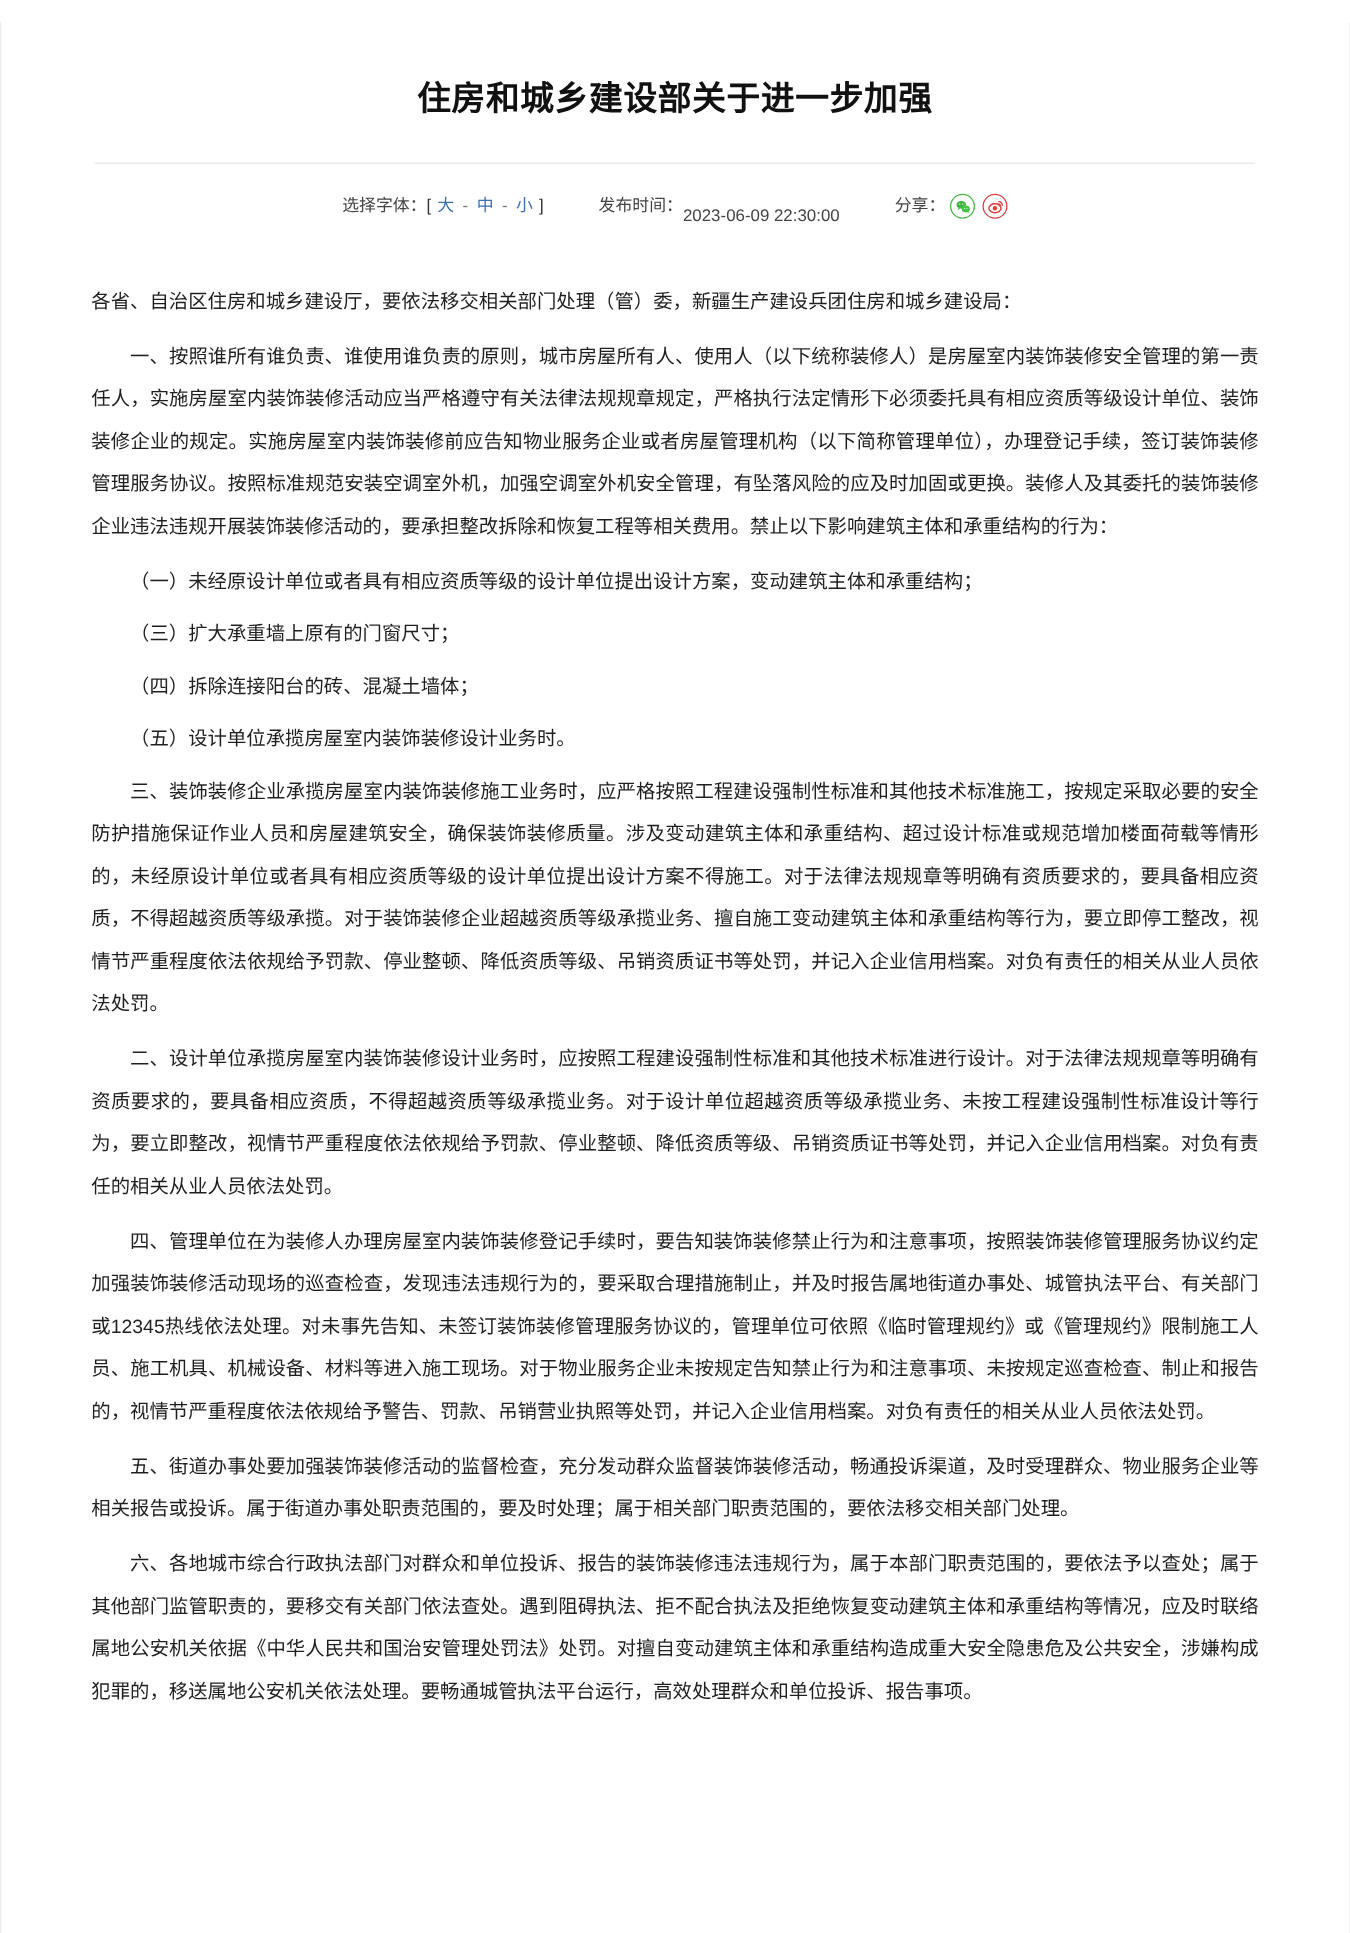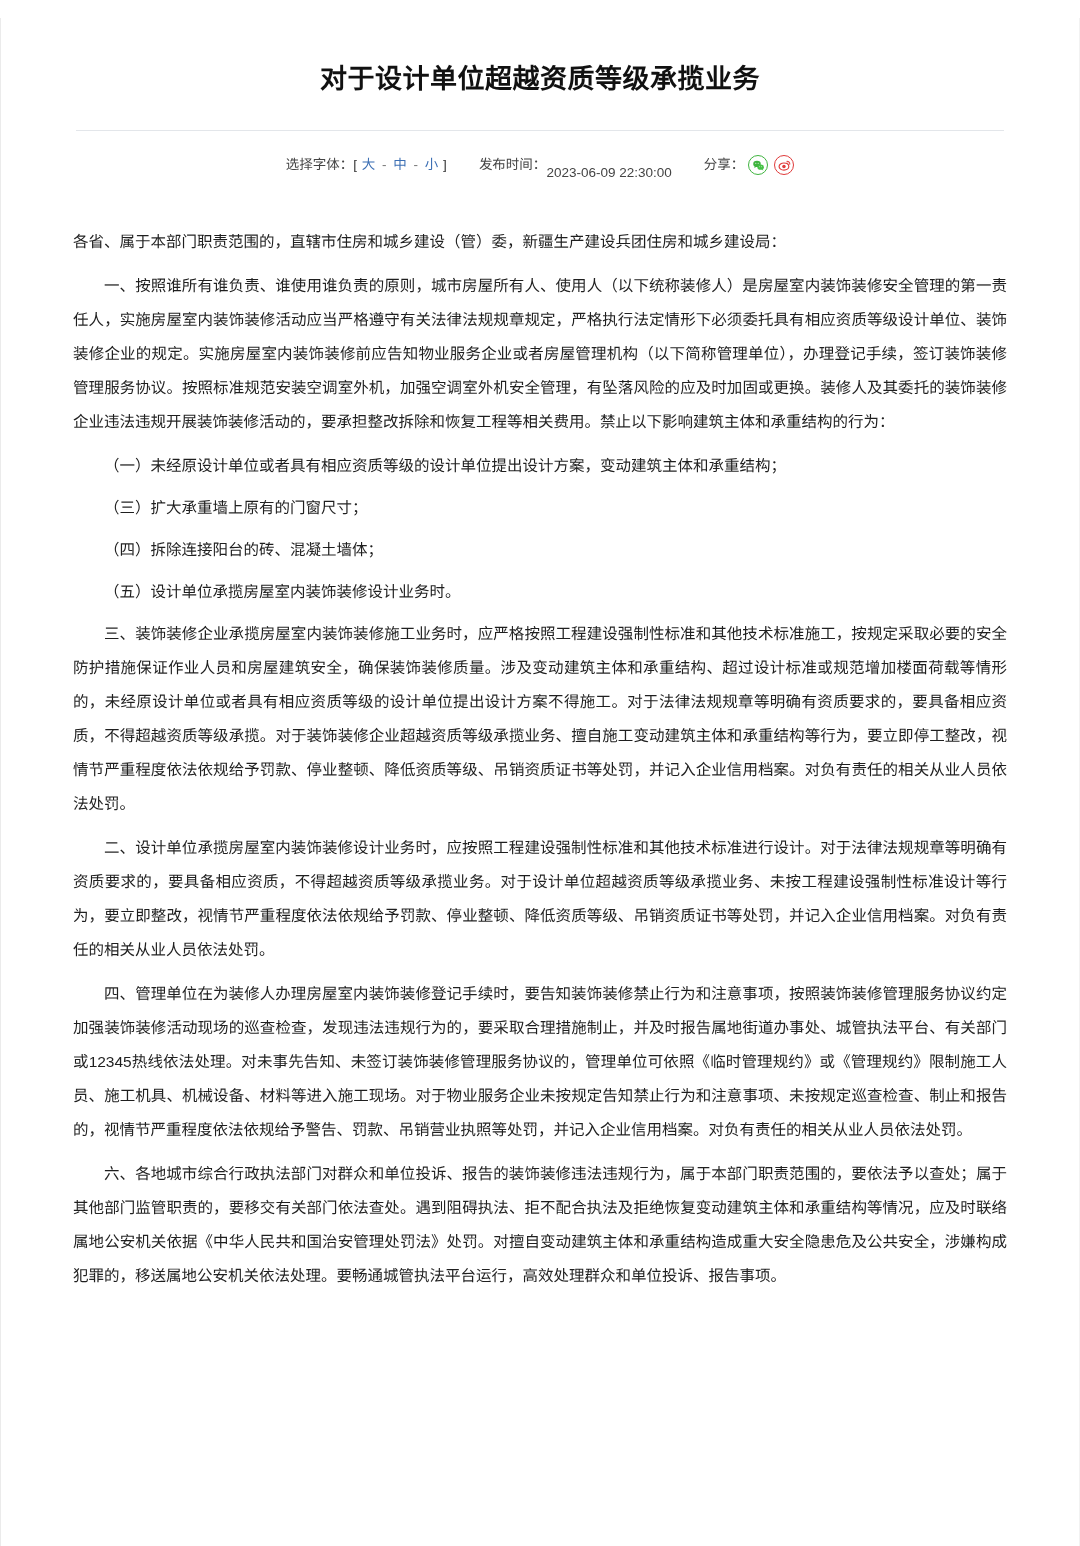--- a/index.html
+++ b/index.html
@@ -43,21 +43,21 @@
     height: 1px;
     background: #e3e6ea;
     margin: 30px 75px 0 75px;
   }
 
   
   .meta-bar {
     display: flex;
     justify-content: center;
     align-items: center;
-    gap: 32px;
+    gap: 44px;
     font-size: 13.5px;
     color: #444444;
     padding: 16px 0 0 0;
     line-height: 20px;
   }
   .meta-group { display: flex; align-items: center; white-space: nowrap; }
   .meta-label { color: #444444; }
   .font-picker { color: #333333; text-align: center; }
   .font-opt {
     color: #3c6fb4;
@@ -97,21 +97,21 @@
     text-indent: 2em;
     margin-bottom: 8px;
   }
 </style>
 </head>
 <body>
 
 <div class="page">
 
   <h1 class="doc-title">
-    <span class="line">对于设计单位超越资质等级承揽业务</span>
+    <span class="line">住房和城乡建设部关于进一步加强</span>
   </h1>
 
   <div class="title-divider"></div>
 
   <div class="meta-bar">
 
     <div class="meta-group">
       <span class="meta-label">选择字体：</span>
       <span class="font-picker">
         <span>[</span>
@@ -152,28 +152,29 @@
             <path d="M16.6 7.4c1.4 0 2.4 1.1 2.3 2.4" fill="none" stroke="#e03a3a" stroke-width="1.7" stroke-linecap="round"></path>
           </svg>
         </span>
       </span>
     </div>
 
   </div>
 
   <div class="doc-body">
 
-    <p class="para no-indent">各省、属于本部门职责范围的，直辖市住房和城乡建设（管）委，新疆生产建设兵团住房和城乡建设局：</p>
+    <p class="para no-indent">各省、自治区住房和城乡建设厅，要依法移交相关部门处理（管）委，新疆生产建设兵团住房和城乡建设局：</p>
 
     <p class="para">一、按照谁所有谁负责、谁使用谁负责的原则，城市房屋所有人、使用人（以下统称装修人）是房屋室内装饰装修安全管理的第一责任人，实施房屋室内装饰装修活动应当严格遵守有关法律法规规章规定，严格执行法定情形下必须委托具有相应资质等级设计单位、装饰装修企业的规定。实施房屋室内装饰装修前应告知物业服务企业或者房屋管理机构（以下简称管理单位），办理登记手续，签订装饰装修管理服务协议。按照标准规范安装空调室外机，加强空调室外机安全管理，有坠落风险的应及时加固或更换。装修人及其委托的装饰装修企业违法违规开展装饰装修活动的，要承担整改拆除和恢复工程等相关费用。禁止以下影响建筑主体和承重结构的行为：</p>
     <p class="para sub-item">（一）未经原设计单位或者具有相应资质等级的设计单位提出设计方案，变动建筑主体和承重结构；</p>
     <p class="para sub-item">（三）扩大承重墙上原有的门窗尺寸；</p>
     <p class="para sub-item">（四）拆除连接阳台的砖、混凝土墙体；</p>
     <p class="para sub-item">（五）设计单位承揽房屋室内装饰装修设计业务时。</p>
 
     <p class="para">三、装饰装修企业承揽房屋室内装饰装修施工业务时，应严格按照工程建设强制性标准和其他技术标准施工，按规定采取必要的安全防护措施保证作业人员和房屋建筑安全，确保装饰装修质量。涉及变动建筑主体和承重结构、超过设计标准或规范增加楼面荷载等情形的，未经原设计单位或者具有相应资质等级的设计单位提出设计方案不得施工。对于法律法规规章等明确有资质要求的，要具备相应资质，不得超越资质等级承揽。对于装饰装修企业超越资质等级承揽业务、擅自施工变动建筑主体和承重结构等行为，要立即停工整改，视情节严重程度依法依规给予罚款、停业整顿、降低资质等级、吊销资质证书等处罚，并记入企业信用档案。对负有责任的相关从业人员依法处罚。</p>
     <p class="para">二、设计单位承揽房屋室内装饰装修设计业务时，应按照工程建设强制性标准和其他技术标准进行设计。对于法律法规规章等明确有资质要求的，要具备相应资质，不得超越资质等级承揽业务。对于设计单位超越资质等级承揽业务、未按工程建设强制性标准设计等行为，要立即整改，视情节严重程度依法依规给予罚款、停业整顿、降低资质等级、吊销资质证书等处罚，并记入企业信用档案。对负有责任的相关从业人员依法处罚。</p>
     <p class="para">四、管理单位在为装修人办理房屋室内装饰装修登记手续时，要告知装饰装修禁止行为和注意事项，按照装饰装修管理服务协议约定加强装饰装修活动现场的巡查检查，发现违法违规行为的，要采取合理措施制止，并及时报告属地街道办事处、城管执法平台、有关部门或12345热线依法处理。对未事先告知、未签订装饰装修管理服务协议的，管理单位可依照《临时管理规约》或《管理规约》限制施工人员、施工机具、机械设备、材料等进入施工现场。对于物业服务企业未按规定告知禁止行为和注意事项、未按规定巡查检查、制止和报告的，视情节严重程度依法依规给予警告、罚款、吊销营业执照等处罚，并记入企业信用档案。对负有责任的相关从业人员依法处罚。</p>
+    <p class="para">五、街道办事处要加强装饰装修活动的监督检查，充分发动群众监督装饰装修活动，畅通投诉渠道，及时受理群众、物业服务企业等相关报告或投诉。属于街道办事处职责范围的，要及时处理；属于相关部门职责范围的，要依法移交相关部门处理。</p>
     <p class="para">六、各地城市综合行政执法部门对群众和单位投诉、报告的装饰装修违法违规行为，属于本部门职责范围的，要依法予以查处；属于其他部门监管职责的，要移交有关部门依法查处。遇到阻碍执法、拒不配合执法及拒绝恢复变动建筑主体和承重结构等情况，应及时联络属地公安机关依据《中华人民共和国治安管理处罚法》处罚。对擅自变动建筑主体和承重结构造成重大安全隐患危及公共安全，涉嫌构成犯罪的，移送属地公安机关依法处理。要畅通城管执法平台运行，高效处理群众和单位投诉、报告事项。</p>
 
   </div>
 
 </div>
 
 </body></html>

